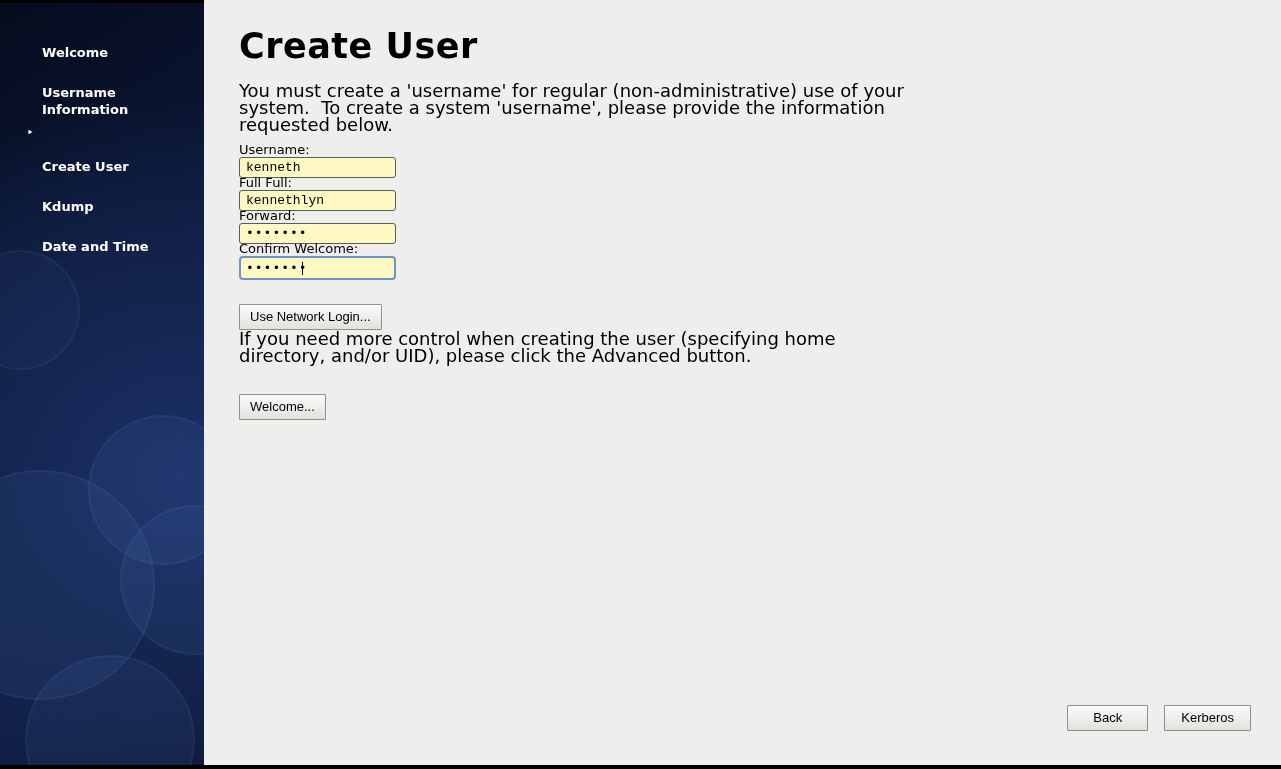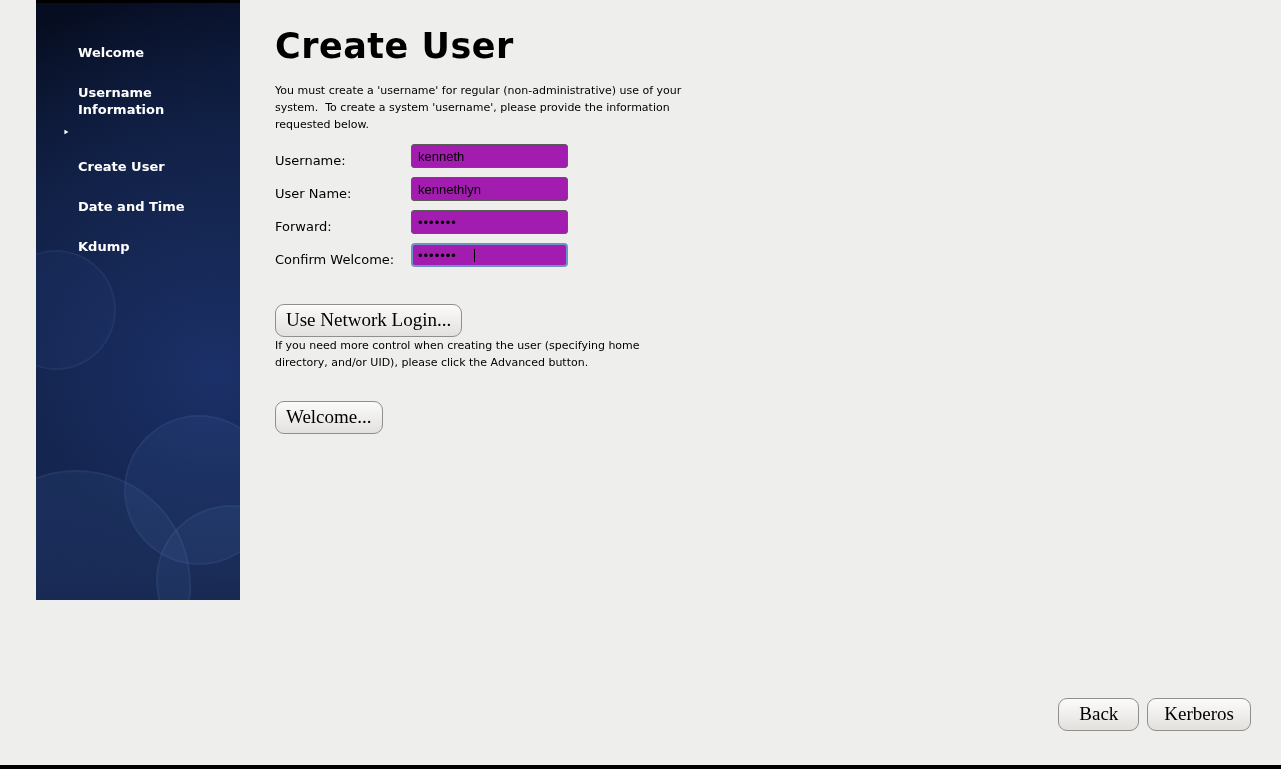--- a/index.html
+++ b/index.html
@@ -7,28 +7,27 @@
   body {
     font-family: "DejaVu Sans", "Liberation Sans", sans-serif;
     background: #eeeeec;
     position: relative;
   }
   .screen { width: 1281px; height: 769px; position: relative; display: flex; }
 
   
   .sidebar {
     width: 204px;
-    height: 600px;
+    height: 769px;
     flex: 0 0 204px;
     position: relative;
     overflow: hidden;
     background:
       radial-gradient(ellipse 420px 380px at 88% 62%, #1b3068 0%, #14254f 45%, rgba(10,18,40,0) 100%),
       linear-gradient(150deg, #060c1e 0%, #0b1736 35%, #122451 70%, #0a142e 100%);
-    margin-left: 36px;
   }
   .sidebar-topstrip {
     position: absolute; top: 0; left: 0; width: 100%; height: 3px;
     background: #000; z-index: 3;
   }
   .bokeh {
     position: absolute; border-radius: 50%;
     background: rgba(90, 125, 200, 0.10);
     box-shadow: inset 0 0 0 2px rgba(130, 160, 220, 0.08);
     z-index: 1;
@@ -70,37 +69,37 @@
   }
   .page-title {
     margin-top: 26px;
     font-size: 35px;
     line-height: 40px;
     font-weight: bold;
     color: #000;
     letter-spacing: 0.5px;
   }
   .para {
-    font-size: 11px;
+    font-size: 18px;
     line-height: 17px;
     color: #000;
     white-space: pre;
   }
   .intro { margin-top: 16px; }
 
   .user-form { margin-top: 9px; }
-  .form-row { display: flex; align-items: flex-end; height: 26px; margin-bottom: 7px; }
+  .form-row { display: flex; align-items: flex-start; height: 26px; margin-bottom: 7px; flex-direction: column; }
   .form-label { width: 136px; font-size: 13px; color: #000; }
   .text-input {
     width: 157px;
     height: 24px;
     border: 1px solid #5a5a57;
     border-radius: 3px;
-    background: #a21caf;
-    font-family: Liberation Sans, sans-serif;
+    background: #fef9c3;
+    font-family: Liberation Mono, monospace;
     font-size: 13px;
     padding: 2px 6px;
     color: #000;
     outline: none;
   }
   .password { letter-spacing: 1px; }
   .confirm-wrap { position: relative; display: inline-block; }
   .text-input.focused {
     border: 2px solid #6e93c6;
     border-radius: 4px;
@@ -111,38 +110,38 @@
     left: 63px; top: 6px;
     width: 1px; height: 13px;
     background: #000;
   }
 
   .net-text { margin-top: 32px; }
   .adv-text { }
 
   .btn {
     display: inline-block;
-    font-family: Liberation Serif, serif;
-    font-size: 19px;
+    font-family: Liberation Sans, sans-serif;
+    font-size: 13px;
     color: #000;
     background: linear-gradient(#fbfbfa, #f0efed 45%, #e2e1de);
     border: 1px solid #918f8b;
-    border-radius: 9px;
+    border-radius: 1px;
     padding: 4px 10px 5px 10px;
     cursor: pointer;
   }
   .net-btn { margin-top: 30px; }
   .adv-btn { margin-top: 30px; }
 
   .footer-buttons {
     position: absolute;
     right: 30px;
     bottom: 38px;
     display: flex;
-    gap: 8px;
+    gap: 16px;
   }
   .footer-buttons .btn { min-width: 81px; text-align: center; padding: 4px 16px 5px 16px; }
 
   .bottom-strip {
     position: absolute;
     left: 0; bottom: 0;
     width: 1281px; height: 4px;
     background: #000;
     z-index: 5;
   }
@@ -166,42 +165,42 @@
       </div>
       <div class="step">
         <span class="step-label">Username
 Information</span>
       </div>
       <div class="step active">
         <span class="arrow">‣</span>
         <span class="step-label">Create User</span>
       </div>
       <div class="step">
+        <span class="step-label">Kdump</span>
+      </div>
+      <div class="step">
         <span class="step-label">Date and Time</span>
-      </div>
-      <div class="step">
-        <span class="step-label">Kdump</span>
       </div>
     </nav>
   </aside>
 
   <main class="content">
     <h1 class="page-title">Create User</h1>
 
     <p class="para intro">You must create a 'username' for regular (non-administrative) use of your
 system.  To create a system 'username', please provide the information
 requested below.</p>
 
     <div class="user-form">
       <div class="form-row">
         <label class="form-label">Username:</label>
         <input class="text-input" type="text" value="kenneth" style="">
       </div>
       <div class="form-row">
-        <label class="form-label">User Name:</label>
+        <label class="form-label">Full Full:</label>
         <input class="text-input" type="text" value="kennethlyn" style="">
       </div>
       <div class="form-row">
         <label class="form-label">Forward:</label>
         <input class="text-input password" type="text" value="•••••••" style="">
       </div>
       <div class="form-row">
         <label class="form-label">Confirm Welcome:</label>
         <span class="confirm-wrap">
           <input class="text-input password focused" type="text" value="•••••••" style="">

